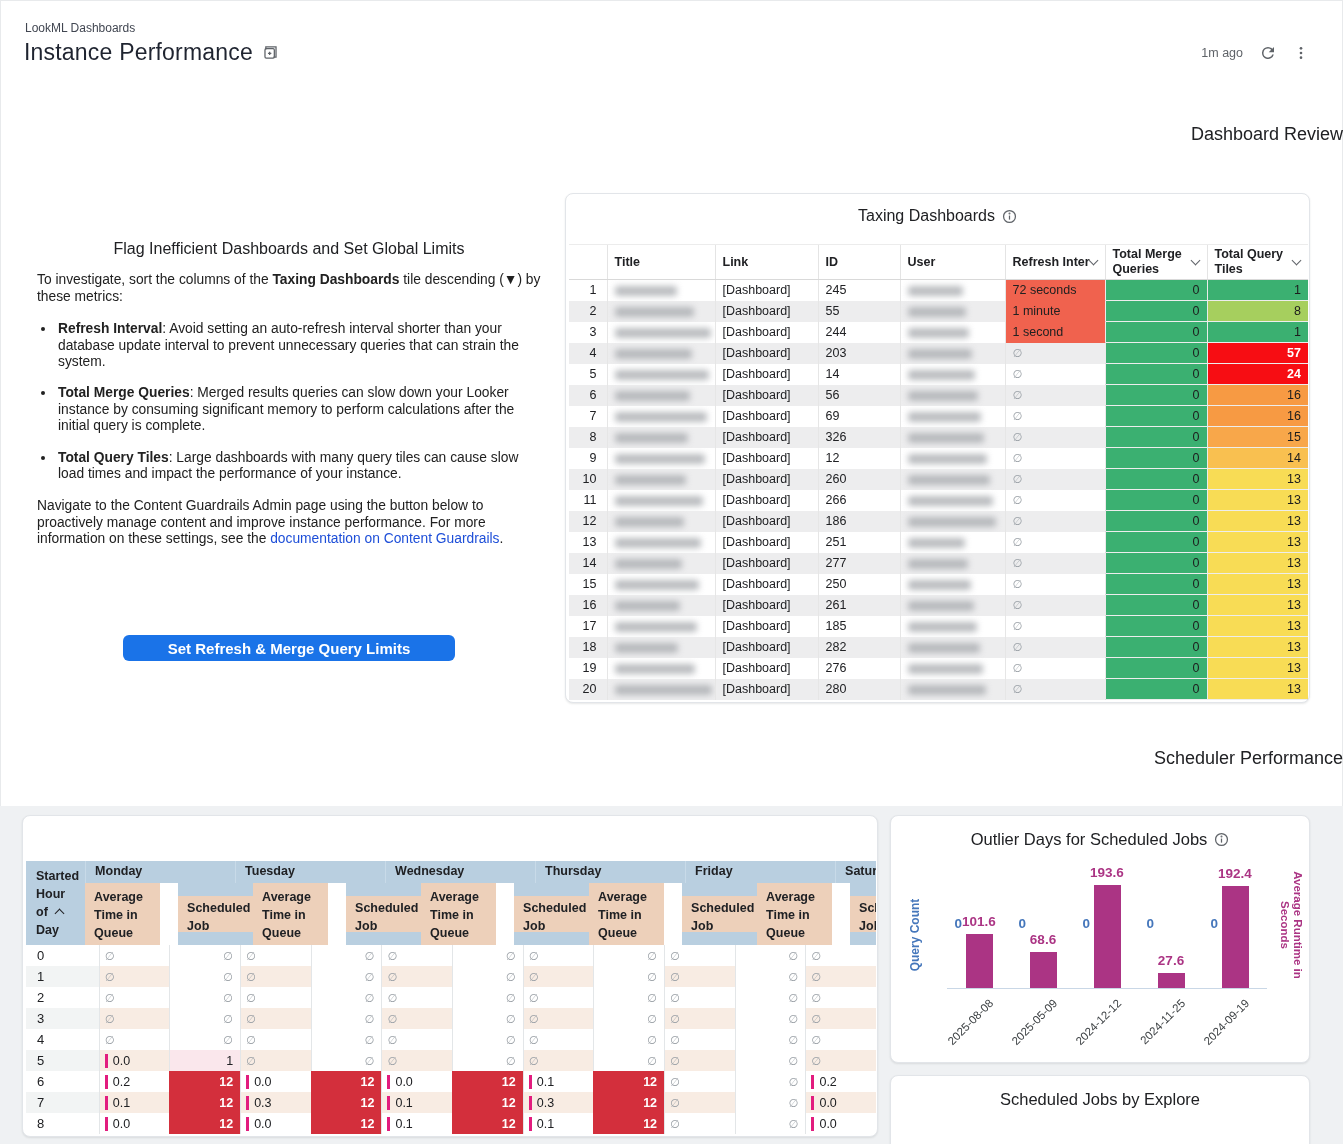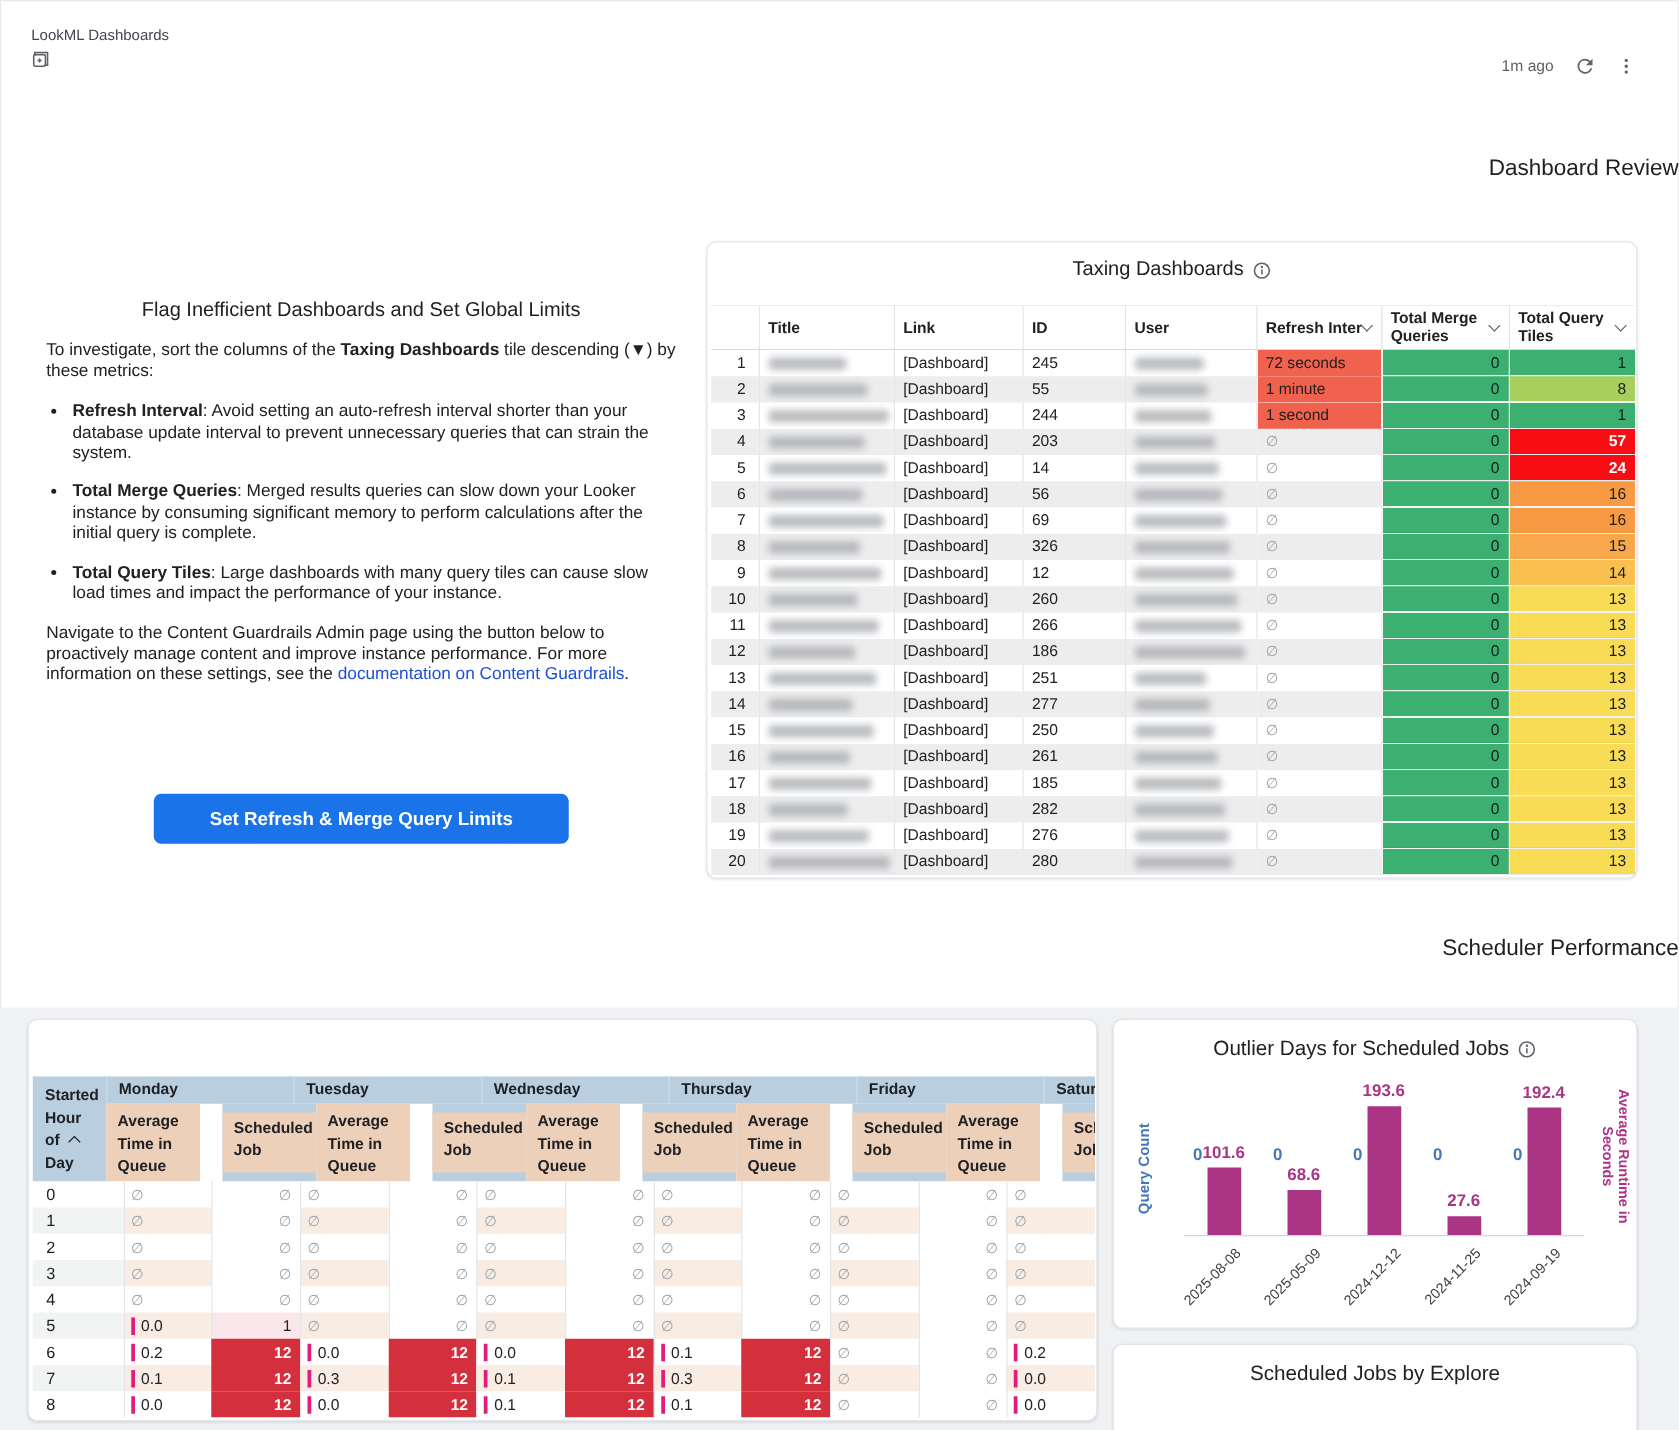--- a/index.html
+++ b/index.html
@@ -19,21 +19,21 @@
   .sec-dr{top:124px;}
   .sec-sp{top:748px;}
   
   .guidance{position:absolute;left:37px;top:241px;width:504px;font-size:13.8px;line-height:16.4px;color:#212121;}
   .guidance h3{margin:0 0 15px 0;text-align:center;font-size:16px;font-weight:400;color:#202124;}
   .guidance p{margin:0 0 16px 0;}
   .guidance ul{margin:0 0 16px 0;padding-left:19px;}
   .guidance li{margin-bottom:15px;padding-left:2px;}
   .guidance .b{font-weight:700;}
   .guidance a{color:#1d4ed8;text-decoration:none;cursor:pointer;}
-  .cta{position:absolute;left:123px;top:635px;width:332px;height:40px;background:#1a73e8;color:#fff;
+  .cta{position:absolute;left:123px;top:635px;width:332px;height:26px;background:#1a73e8;color:#fff;
        font-family:inherit;font-size:15px;font-weight:700;border:none;border-radius:6px;cursor:pointer;}
   
   .card{position:absolute;background:#fff;border:1px solid #e2e5e9;border-radius:8px;
         box-shadow:0 1px 2px rgba(60,64,67,.12);}
   .card-title{display:flex;justify-content:center;align-items:center;gap:7px;font-size:16px;color:#202124;}
   
   .taxing{left:565px;top:193px;width:745px;height:510px;}
   .taxing .card-title{margin-top:13px;}
   .ttable-wrap{position:absolute;left:3px;top:50px;width:739px;}
   table.ttable{border-collapse:collapse;table-layout:fixed;width:739px;font-size:12.5px;}
@@ -61,21 +61,21 @@
   .heatmap .card-title{margin-top:14px;}
   .hm{position:absolute;left:3px;top:45px;width:850px;overflow:hidden;font-size:12.5px;}
   .hm-row{display:flex;}
   .hm-corner{width:77px;background:#b9cfe0;font-weight:700;padding:6px 6px 0 10px;line-height:18px;}
   .hm-corner .caret{display:inline-block;width:7px;height:7px;border-left:1.8px solid #202124;border-top:1.8px solid #202124;
         transform:rotate(45deg);margin-left:8px;margin-bottom:-1px;}
   .hm-day{background:#b9cfe0;font-weight:700;padding:3px 0 3px 9px;height:22px;border-left:1px solid #c8dae8;}
   .hm-sub{display:flex;height:62px;gap:18px;}
   .hm-sub .avg{width:75px;background:#edd0ba;font-weight:700;padding:5px 6px 0 9px;line-height:18px;}
   .hm-sub .jobw{width:75px;background:#b9cfe0;display:flex;align-items:center;}
-  .hm-sub .job{background:#edd0ba;width:100%;height:48px;font-weight:700;padding:3px 4px 0 9px;line-height:18px;}
+  .hm-sub .job{background:#edd0ba;width:100%;height:36px;font-weight:700;padding:3px 4px 0 9px;line-height:18px;}
   .hm-hour{width:77px;padding-left:11px;font-size:13px;display:flex;align-items:center;}
   .hm-cell{width:75px;height:21px;display:flex;align-items:center;border-left:1px solid #e3e6e8;}
   .hm-cell.avg{padding-left:5px;justify-content:flex-start;}
   .hm-cell.job{padding-right:7px;justify-content:flex-end;}
   .hm-r.striped .hm-hour{background:#f2f4f4;}
   .hm-r.striped .hm-cell.avg{background:#f8ece3;}
   .hm-cell.job.red{background:#d32f3c;color:#fff;font-weight:700;border-left:none;}
   .hm-cell.job.pink{background:#fae7ec;}
   .mbar{display:inline-block;width:3px;height:14px;background:#e21c7e;margin-right:5px;}
   
@@ -96,20 +96,21 @@
   .explore .card-title{margin-top:14px;font-size:16.5px;}
   svg.ic{display:block;}
 </style>
 </head>
 <body>
 
 <div class="page">
 
   <div class="breadcrumb">LookML Dashboards</div>
   <div class="title-row">
+    <span class="page-title">Instance Performance</span>
     <span>
       <svg class="ic" width="17" height="17" viewBox="0 0 20 20" fill="none" stroke="#5f6368" stroke-width="1.5">
         <path d="M4.5 6.5 v-3 h12 v12 h-3" fill="none"></path>
         <rect x="3.5" y="5.5" width="11" height="11" rx="1.5"></rect>
         <path d="M9 9 v4 M7 11 h4"></path>
       </svg>
     </span>
   </div>
   <div class="top-right">
     <span class="updated">1m ago</span>

